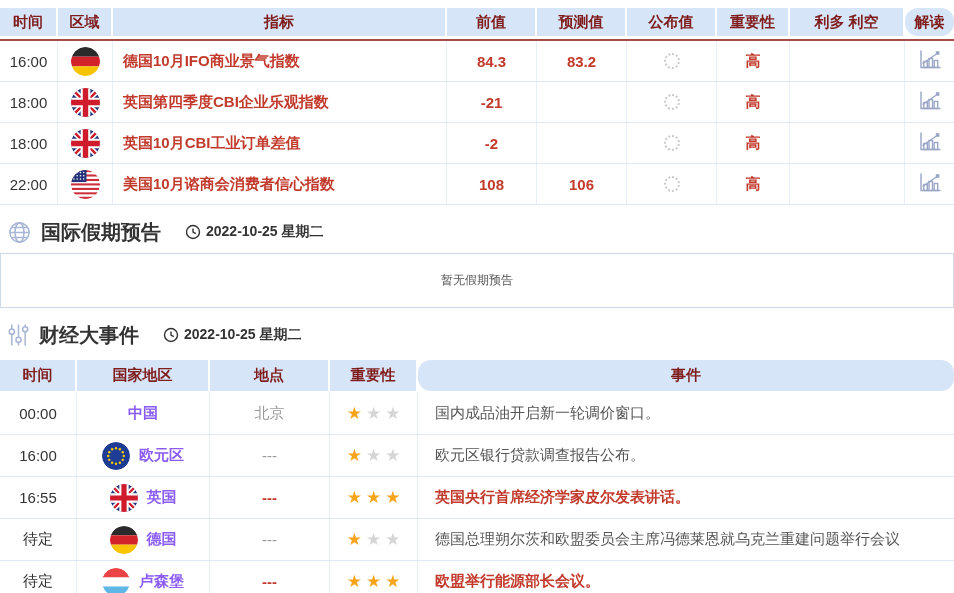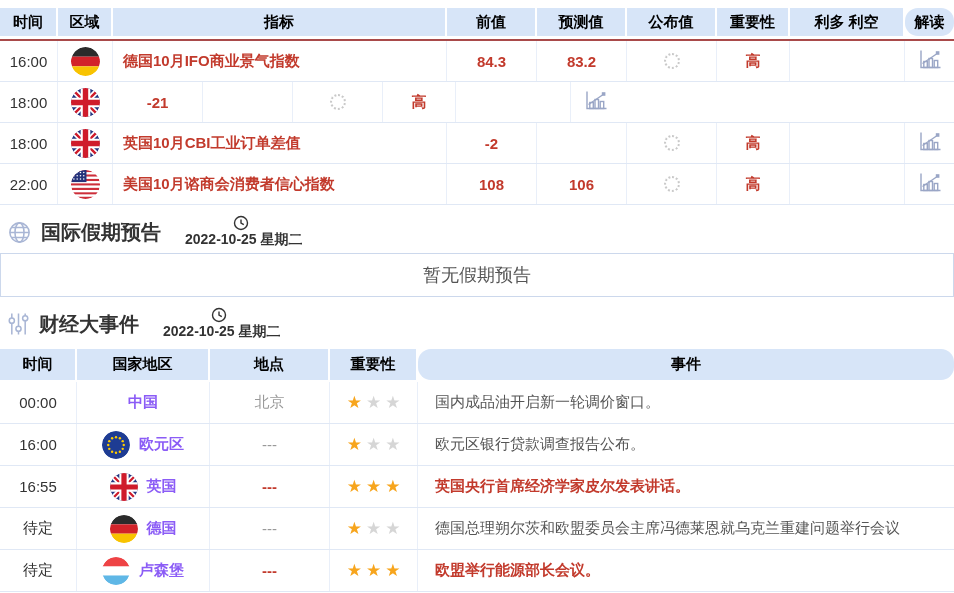--- a/index.html
+++ b/index.html
@@ -2,21 +2,21 @@
 <html><head>
 <meta charset="utf-8">
 <style>
   html,body{margin:0;padding:0;background:#fff;}
   body{width:954px;font-family:"Liberation Sans","DejaVu Sans",sans-serif;color:#333;}
   .page{width:954px;overflow:hidden;}
 
   
   .hrow{display:flex;}
   .hcell{background:#d7e5f8;height:28px;display:flex;align-items:center;justify-content:center;
-         font-size:15px;font-weight:bold;color:#000000;border-right:2px solid #fff;box-sizing:border-box;}
+         font-size:15px;font-weight:bold;color:#7f1d1d;border-right:2px solid #fff;box-sizing:border-box;}
   .hcell:last-child{border-right:none;border-radius:13px;}
   .red-divider{height:2px;background:#a94a4a;margin-top:3px;}
   .crow{display:flex;height:40px;border-bottom:1px solid #e0e8f5;}
   .ccell{display:flex;align-items:center;justify-content:center;font-size:15px;
          border-right:1px solid #e9eff9;box-sizing:border-box;color:#333;}
   .ccell:last-child{border-right:none;}
 
   
   .t1c1{width:58px;}.t1c2{width:55px;}.t1c3{width:334px;}.t1c4{width:90px;}.t1c5{width:90px;}
   .t1c6{width:90px;}.t1c7{width:73px;}.t1c8{width:115px;}.t1c9{width:49px;}
@@ -25,24 +25,24 @@
   .ind-link{color:#c23a2c;font-weight:bold;cursor:pointer;}
   .val{color:#c23a2c;font-weight:bold;}
   .imp{color:#c23a2c;font-weight:bold;}
   .spinner{width:12px;height:12px;border:2px dotted #c9c9c9;border-radius:50%;display:inline-block;}
   .chart-btn{cursor:pointer;display:flex;align-items:center;justify-content:center;}
 
   
   .section-row{display:flex;align-items:center;margin:15px 0 0 8px;height:24px;}
   .sec-icon{display:flex;align-items:center;margin-right:10px;}
   .sec-title{font-size:20px;font-weight:bold;color:#333;}
-  .sec-date{display:flex;align-items:center;margin-left:24px;font-size:14px;font-weight:bold;color:#333;flex-direction:column;}
+  .sec-date{display:flex;align-items:center;margin-left:24px;font-size:14px;font-weight:bold;color:#333;}
   .sec-date .clock{margin-right:5px;display:flex;align-items:center;}
-  .empty-box{margin-top:9px;height:44px;border:1px solid #ccd8ec;box-sizing:border-box;
-             display:flex;align-items:center;justify-content:center;font-size:18px;color:#555;}
+  .empty-box{margin-top:9px;height:55px;border:1px solid #ccd8ec;box-sizing:border-box;
+             display:flex;align-items:center;justify-content:center;font-size:12px;color:#555;}
 
   
   .ev-table{margin-top:13px;}
   .t2c1{width:77px;}.t2c2{width:133px;}.t2c3{width:120px;}.t2c4{width:88px;}.t2c5{width:536px;}
   .ev-table .hcell{height:31px;}
   .ev-table .hrow{margin-bottom:2px;}
   .erow{display:flex;height:41px;border-bottom:1px solid #e0e8f5;}
   .country-wrap{display:flex;align-items:center;gap:9px;}
   .country-name{font-weight:bold;color:#8b5cf6;}
   .loc{color:#999;}
@@ -123,20 +123,23 @@
                 </defs>
                 <g clip-path="url(#ck)">
                   <rect width="30" height="30" fill="#253782"></rect>
                   <path d="M0 0 L30 30 M30 0 L0 30" stroke="#fff" stroke-width="6"></path>
                   <path d="M0 0 L30 30 M30 0 L0 30" stroke="#cf1b2b" stroke-width="2.4"></path>
                   <path d="M15 0 V30 M0 15 H30" stroke="#fff" stroke-width="10"></path>
                   <path d="M15 0 V30 M0 15 H30" stroke="#cf1b2b" stroke-width="5.6"></path>
                 </g>
               </svg>
             </span>
+          </div>
+          <div class="ccell t1c3 ind-cell">
+            <span class="ind-link">英国第四季度CBI企业乐观指数</span>
           </div>
           <div class="ccell t1c4 val">-21</div>
           <div class="ccell t1c5 val"></div>
           <div class="ccell t1c6">
             <span class="spinner"></span>
           </div>
           <div class="ccell t1c7 imp">高</div>
           <div class="ccell t1c8"></div>
           <div class="ccell t1c9 chart-btn">
             <span><svg width="24" height="21" viewBox="0 0 24 21" fill="none" stroke="#9aa6c6" stroke-width="1.4">

